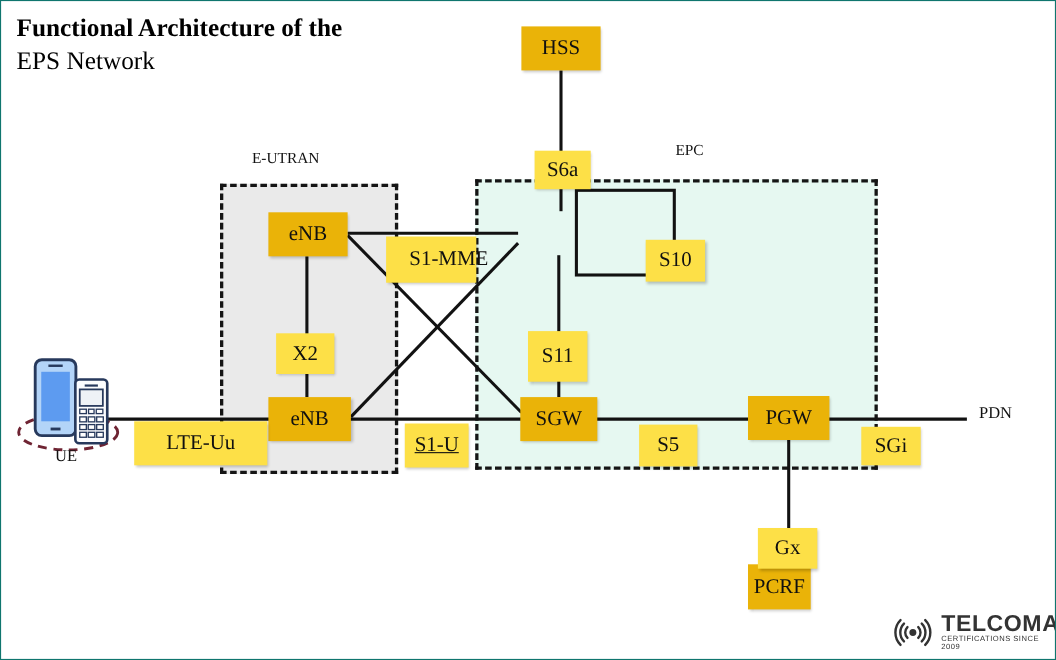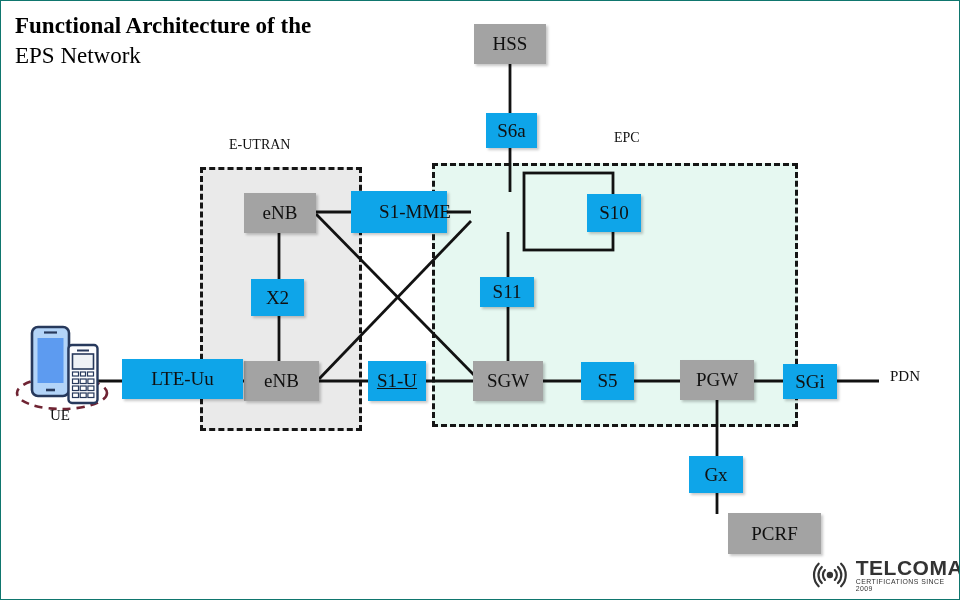--- a/index.html
+++ b/index.html
@@ -34,22 +34,22 @@
     position: absolute;
     z-index: 3;
     display: flex;
     align-items: center;
     justify-content: center;
     font-size: 19px;
     color: #101010;
     box-shadow: 1.5px 2px 2.5px rgba(0,0,0,0.22);
     white-space: nowrap;
   }
-  .node.blue  { background: #a3a3a3; }
-  .node.green { background: #0ea5e9; }
+  .node.blue  { background: #eab308; }
+  .node.green { background: #fde047; margin-top: 24px; }
   
   .free-label {
     position: absolute;
     z-index: 4;
     font-size: 15px;
     color: #111111;
     white-space: nowrap;
   }
   #title {
     position: absolute;
@@ -139,27 +139,27 @@
         <rect x="86.9" y="392" width="6" height="4.5"></rect>
       </g>
     </g>
   </svg>
 
   <div class="node blue" style="left:473px; top:23px;  width:72px; height:40px;">HSS</div>
   <div class="node blue" style="left:243px; top:192px; width:72px; height:40px;">eNB</div>
   <div class="node blue" style="left:243px; top:360px; width:75px; height:40px;">eNB</div>
   <div class="node blue" style="left:472px; top:360px; width:70px; height:40px;">SGW</div>
   <div class="node blue" style="left:679px; top:359px; width:74px; height:40px;">PGW</div>
-  <div class="node blue" style="left:679px; top:512px; width:93px; height:41px;margin-left:48px;">PCRF</div>
+  <div class="node blue" style="left:679px; top:512px; width:57px; height:41px;">PCRF</div>
 
   <div class="node green" style="left:485px; top:112px; width:51px; height:35px;">S6a</div>
-  <div class="node green" style="left:350px; top:190px; width:96px; height:42px;padding-left:32px;">S1-MME</div>
+  <div class="node green" style="left:350px; top:190px; width:82px; height:42px;padding-left:32px;">S1-MME</div>
   <div class="node green" style="left:586px; top:193px; width:54px; height:38px;">S10</div>
   <div class="node green" style="left:250px; top:278px; width:53px; height:37px;">X2</div>
-  <div class="node green" style="left:479px; top:276px; width:54px; height:30px;">S11</div>
+  <div class="node green" style="left:479px; top:276px; width:54px; height:46px;">S11</div>
   <div class="node green" style="left:121px; top:358px; width:121px; height:40px;">LTE-Uu</div>
   <div class="node green" style="left:367px; top:360px; width:58px; height:40px;text-decoration:underline;">S1-U</div>
   <div class="node green" style="left:580px; top:361px; width:53px; height:38px;">S5</div>
   <div class="node green" style="left:782px; top:363px; width:54px; height:35px;">SGi</div>
   <div class="node green" style="left:688px; top:455px; width:54px; height:37px;">Gx</div>
 
   <div class="free-label" style="left:49px;  top:406px;">UE</div>
   <div class="free-label" style="left:889px; top:367px;">PDN</div>
 
   <div id="logo">

